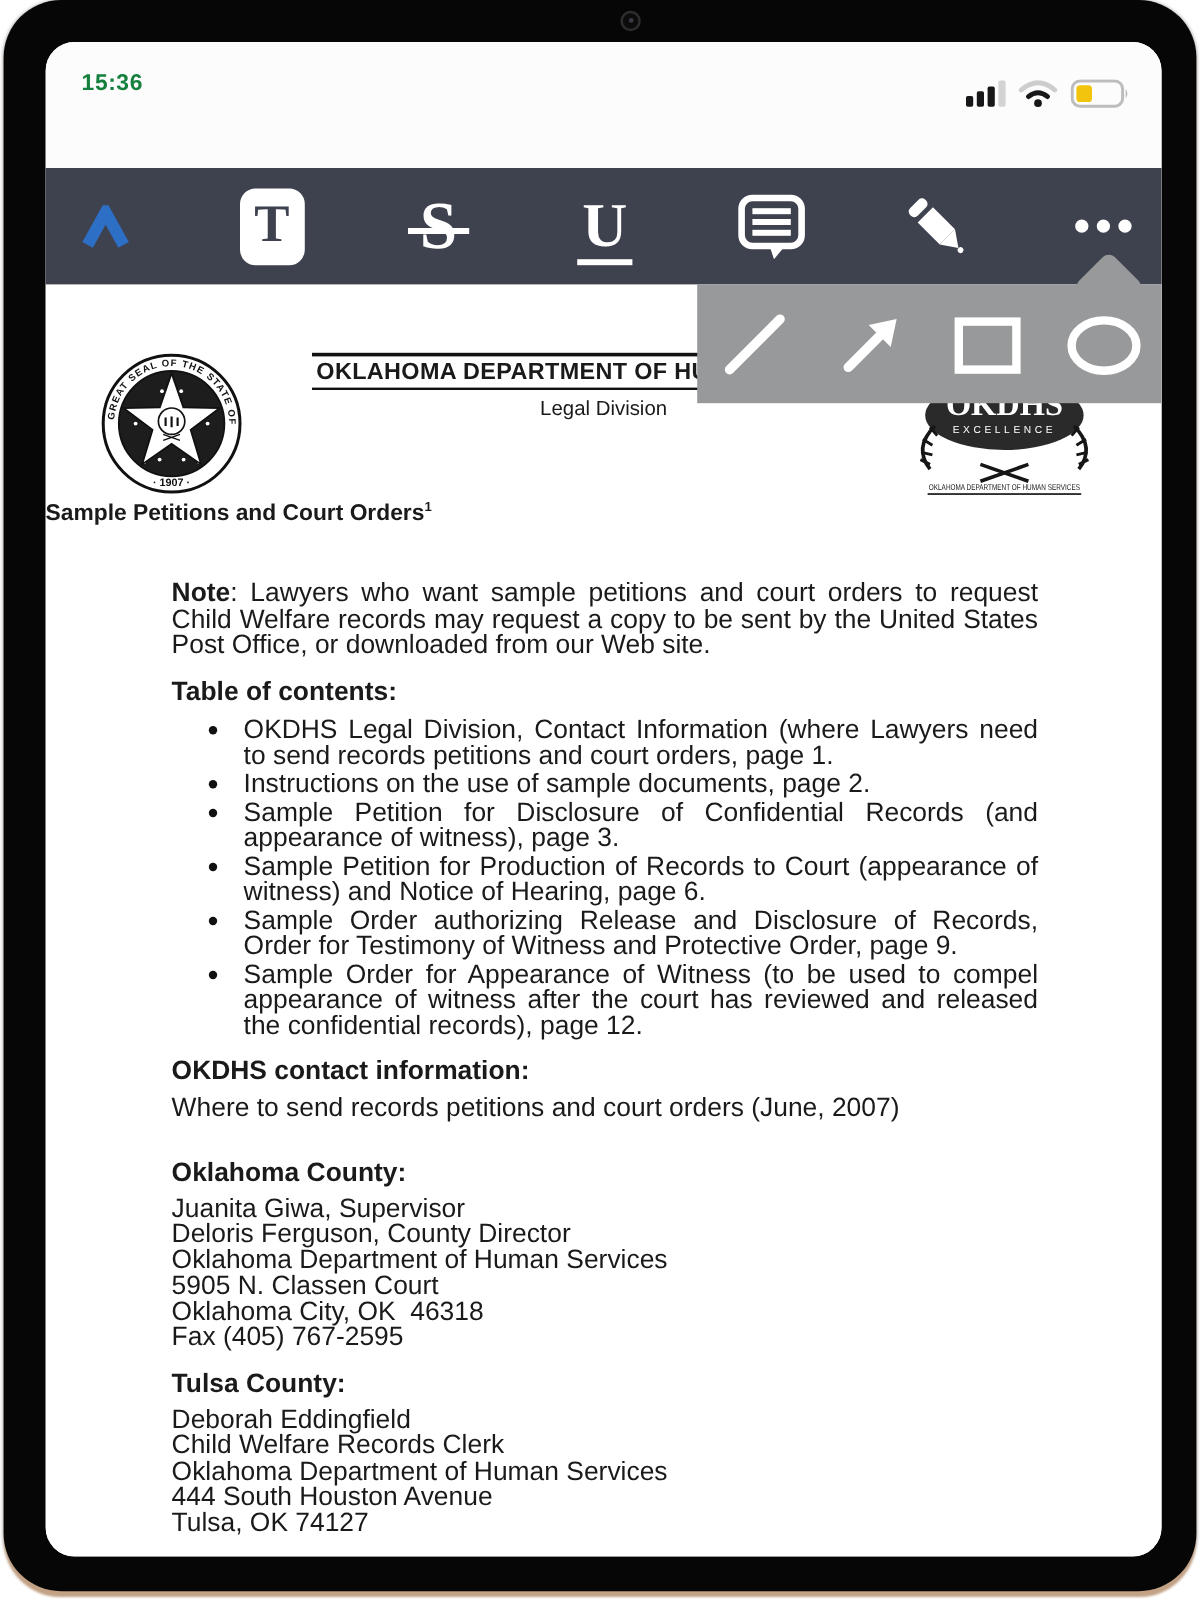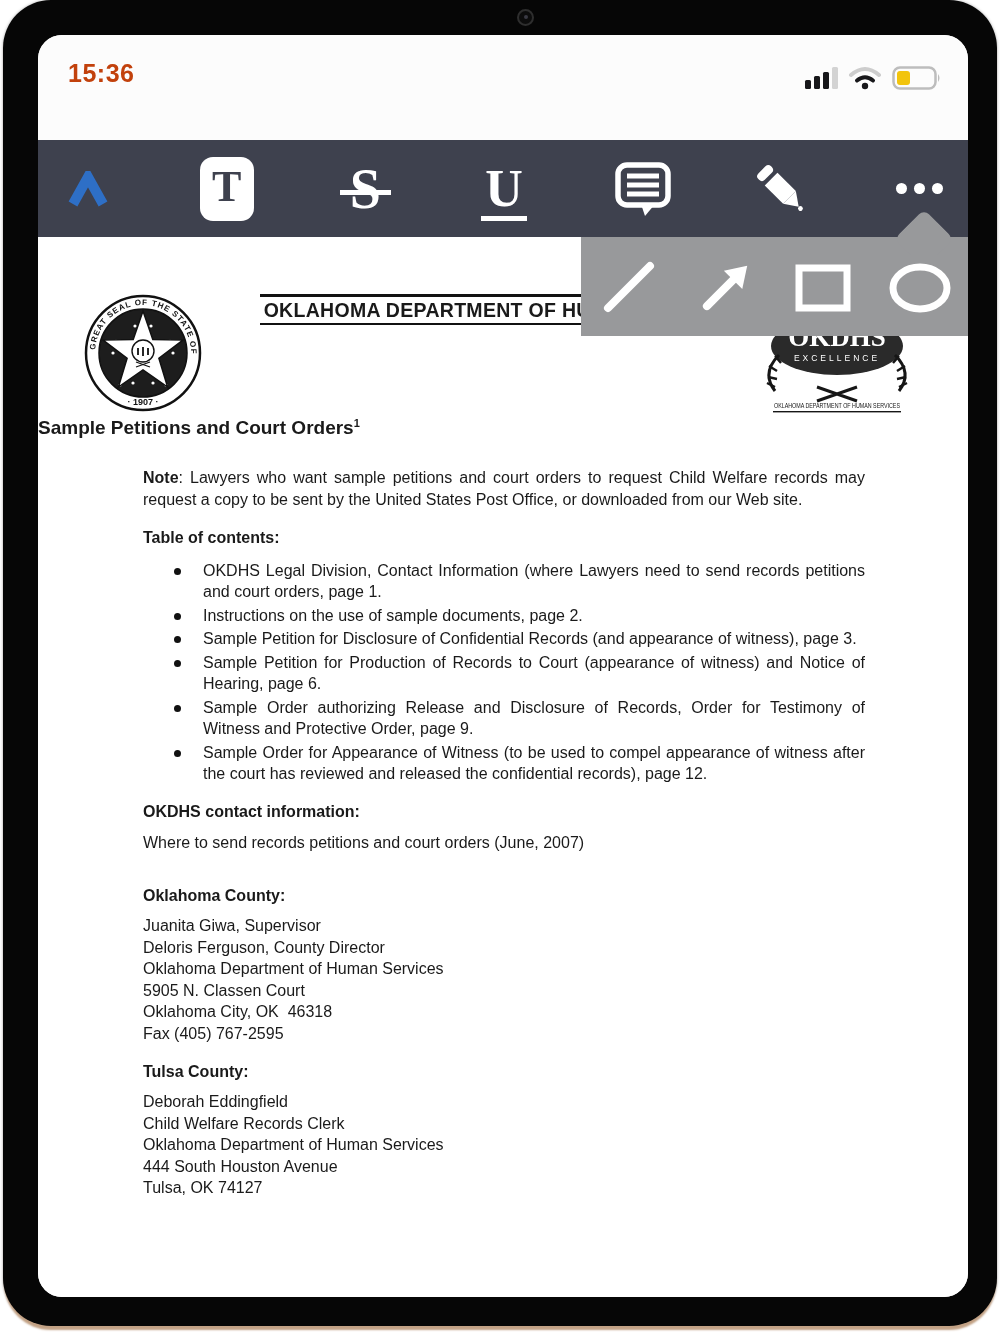--- a/index.html
+++ b/index.html
@@ -14,22 +14,22 @@
             background:#0c0c0c; border:2px solid #2e2e2e; }
   .camera::after { content:""; position:absolute; left:5px; top:4px; width:4px; height:4px;
             border-radius:50%; background:#3a3a44; }
 
   
   .screen { position:absolute; left:35px; top:35px; width:930px; height:1262px;
             background:#ffffff; border-radius:24px; overflow:hidden; }
 
   
   .statusbar { position:absolute; left:0; top:0; width:100%; height:105px; background:#fcfcfc; }
-  .time { position:absolute; left:30px; top:24px; font-size:25px; font-weight:700;
-          letter-spacing:.5px; color:#c2410c; }
+  .time { position:absolute; left:30px; top:24px; font-size:19px; font-weight:700;
+          letter-spacing:.5px; color:#15803d; }
   .status-icons { position:absolute; right:26px; top:30px; display:flex; align-items:center; gap:10px; }
   .sig { display:flex; align-items:flex-end; gap:3px; height:22px; }
   .sig i { display:block; width:6px; border-radius:1.5px; background:#17171a; }
   .sig i:nth-child(1){height:9px;} .sig i:nth-child(2){height:13px;}
   .sig i:nth-child(3){height:17px;} .sig i:nth-child(4){height:22px; background:#d3d3d3;}
 
   
   .toolbar { position:absolute; left:0; top:105px; width:100%; height:97px;
              display:flex; align-items:center; justify-content:space-between;
              padding:0 13px 0 15px; z-index:20; }
@@ -62,22 +62,22 @@
   .dept-heading span { display:inline-block; border-top:3px solid #111;
               border-bottom:2px solid #111; padding:2px 4px 1px;
               font-size:19.5px; font-weight:700; letter-spacing:.3px; white-space:nowrap; }
   .division { position:absolute; left:0; top:94px; width:100%; text-align:center; font-size:17px; }
   .seal { position:absolute; left:45px; top:56px; }
   .dhslogo { position:absolute; left:717px; top:92px; }
   .doc-title { position:absolute; left:0; top:180px; width:100%; text-align:left;
                font-size:19px; font-weight:700; }
   .doc-title sup { font-size:11px; }
 
-  .doc-body { position:absolute; left:105px; top:230px; width:722px;
-              font-size:16px; line-height:21.5px; }
+  .doc-body { position:absolute; left:105px; top:246px; width:722px;
+              font-size:22px; line-height:21.5px; }
   .doc-body p.just { text-align:justify; }
   .h-bold { font-weight:700; margin-top:17px; }
   .doc-body .note b { font-weight:700; }
   ul.toc { list-style:none; margin-top:11px; }
   ul.toc li { position:relative; padding-left:60px; text-align:justify; margin-top:2px; }
   ul.toc li:first-child { margin-top:0; }
   ul.toc li::before { content:""; position:absolute; left:31px; top:8px;
               width:7px; height:7px; border-radius:50%; background:#111; }
   .sub { margin-top:9.5px; }
   .addr { margin-top:8.5px; }
@@ -189,20 +189,21 @@
           </g>
           <path d="M60 18 L69.8 46.5 L99.9 47.1 L75.9 65.2 L84.6 94 L60 76.9 L35.4 94 L44.1 65.2 L20.1 47.1 L50.2 46.5 Z" fill="#fff" stroke="#111" stroke-width="1.5"></path>
           <circle cx="60" cy="58" r="11" fill="#fff" stroke="#111" stroke-width="1.4"></circle>
           <path d="M55 62 v-7 M60 63 v-9 M65 62 v-7" stroke="#111" stroke-width="1.8" fill="none"></path>
           <path d="M53 69 l14 5 M53 74 l14 -5" stroke="#111" stroke-width="1.2"></path>
         </svg>
 
         <div class="dept-heading">
           <span>OKLAHOMA DEPARTMENT OF HUMAN SERVICES</span>
         </div>
+        <div class="division">Legal Division</div>
 
         <svg class="dhslogo" width="164" height="86" viewBox="0 0 164 86">
           <ellipse cx="82" cy="17" rx="66" ry="29" fill="#2a2a2a"></ellipse>
           <text x="82" y="17" text-anchor="middle" font-family="Liberation Serif,serif" font-weight="700" font-size="27" fill="#fff">OKDHS</text>
           <text x="82" y="32" text-anchor="middle" font-size="8.5" fill="#fff" letter-spacing="3">EXCELLENCE</text>
           <g stroke="#161616" fill="none">
             <path d="M20 62 Q6 44 24 26" stroke-width="3"></path>
             <path d="M144 62 Q158 44 140 26" stroke-width="3"></path>
             <path d="M20 58 l-8 -4 M22 50 l-9 -2 M22 42 l-8 -5 M26 34 l-6 -7 M144 58 l8 -4 M142 50 l9 -2 M142 42 l8 -5 M138 34 l6 -7" stroke-width="2.4"></path>
             <path d="M62 72 L102 58 M62 58 L102 72" stroke-width="3"></path>

